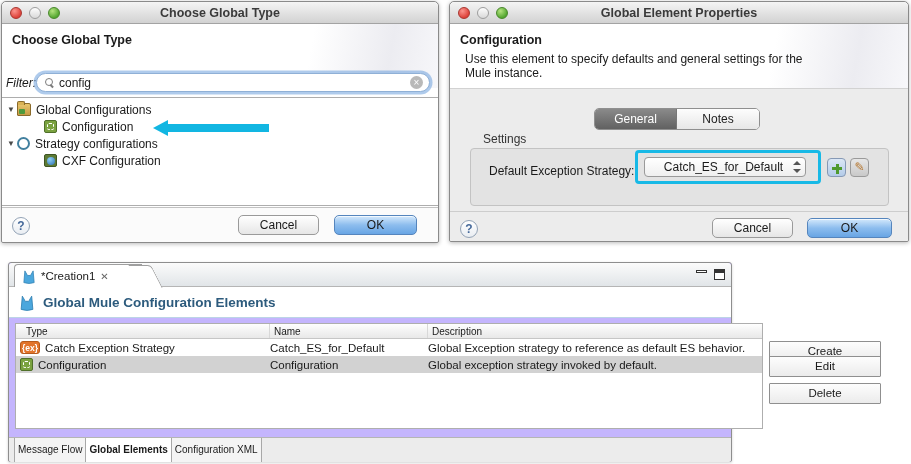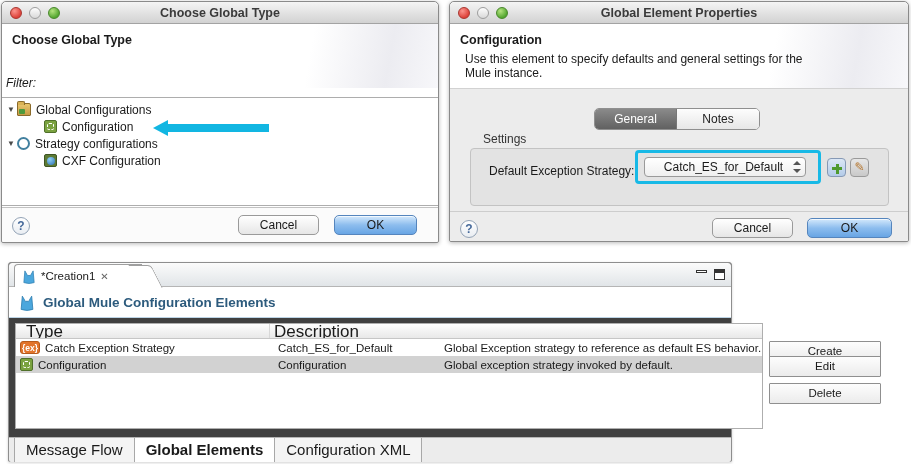--- a/index.html
+++ b/index.html
@@ -109,21 +109,21 @@
     border-left:4px solid transparent; border-right:4px solid transparent; border-top:4px solid #555; }
   .mini-btn { position:absolute; width:19px; height:19px; border-radius:4px; border:1px solid #8699b5; }
   .plus-btn { left:377px; top:156px; background:linear-gradient(#dbe7f5,#b3cbe8); }
   .plus-btn::before { content:""; position:absolute; left:4px; top:8px; width:10px; height:3px; background:#4e9a2e; }
   .plus-btn::after { content:""; position:absolute; left:7.5px; top:4.5px; width:3px; height:10px; background:#4e9a2e; }
   .pencil-btn { left:400px; top:156px; background:linear-gradient(#e6e6e6,#c9c9c9); border-color:#9a9a9a;
     color:#b5742a; font-size:12px; text-align:center; line-height:17px; }
   #d2 .dlg-footer { position:absolute; left:0; right:0; top:209px; bottom:0; border-top:1px solid #cdcdcd; }
   
   #editor { position:absolute; left:8px; top:262px; width:724px; height:200px;
-    background:#404040; border:1px solid #8e8e8e; border-radius:3px 3px 2px 2px; box-shadow:0 1px 3px rgba(0,0,0,.18); }
+    background:#c4b5fd; border:1px solid #8e8e8e; border-radius:3px 3px 2px 2px; box-shadow:0 1px 3px rgba(0,0,0,.18); }
   .tabbar { position:absolute; left:0; right:0; top:0; height:24px;
     background:linear-gradient(#fbfbfb,#e1e5e8); border-bottom:1px solid #b5b5b5; border-radius:3px 3px 0 0; }
   .etab { position:absolute; left:5px; top:1px; width:128px; height:23px; background:#fff;
     border:1px solid #9f9f9f; border-bottom:none; border-right:none; border-radius:4px 0 0 0;
     display:flex; align-items:center; padding-left:6px; z-index:2; }
   .etab::after { content:""; position:absolute; right:-15px; top:0; width:22px; height:22px;
     background:#fff; border-right:1px solid #9f9f9f; border-top:1px solid #9f9f9f;
     transform:skewX(27deg); border-radius:0 4px 0 0; z-index:1; }
   .etab .etab-label { font-size:11.5px; margin:0 5px 0 4px; position:relative; z-index:3; }
   .etab .close-x { font-size:10px; color:#666; position:relative; z-index:3; }
@@ -131,42 +131,42 @@
   .minmax { position:absolute; right:6px; top:6px; display:flex; gap:7px; }
   .min-icon { width:11px; height:3px; border:1px solid #333; background:#fff; margin-top:1px; }
   .max-icon { width:11px; height:11px; border:1px solid #333; background:#fff; position:relative; }
   .max-icon::before { content:""; position:absolute; left:0; top:0; right:0; height:2.5px; background:#333; }
   .ebanner { position:absolute; left:0; right:0; top:24px; height:31px; background:#fff;
     border-bottom:1px solid #bcd4e6; display:flex; align-items:center; padding-left:9px; }
   .ebanner .ebanner-title { font-weight:bold; font-size:13.5px; color:#2d5b7d; margin-left:7px; }
   .etable { position:absolute; left:6px; top:60px; width:748px; height:106px;
     border:1px solid #aeaeae; background:#fff; font-size:11.5px; }
   .thead { display:flex; height:15px; line-height:15px; background:linear-gradient(#fefefe,#e8e8e8);
-    border-bottom:1px solid #c6c6c6; font-size:17px; }
+    border-bottom:1px solid #c6c6c6; font-size:10px; }
   .th { padding-left:4px; border-right:1px solid #d8d8d8; overflow:hidden; white-space:nowrap; }
   .th.c1 { width:254px; padding-left:10px; }
   .th.c2 { width:158px; }
   .th.c3 { flex:1; border-right:none; }
-  .trow { display:flex; height:17px; align-items:center; white-space:nowrap;gap:8px; }
+  .trow { display:flex; height:17px; align-items:center; white-space:nowrap; }
   .trow.selected { background:#d2d2d2; }
   .tcell { overflow:hidden; }
   .tcell.c1 { width:254px; display:flex; align-items:center; padding-left:4px; }
   .tcell.c2 { width:158px; }
   .tcell.c3 { flex:1; }
   .ex-badge { display:inline-block; min-width:20px; height:13px; background:#e2742b; border:1px solid #b55a1d;
     border-radius:3px; color:#fff; font-size:8.5px; font-weight:bold; line-height:12px; text-align:center;
     margin-right:5px; padding:0 1px; }
   .row-config-icon { display:inline-block; width:13px; height:13px; background:#7aa23f;
     border:1px solid #50702a; border-radius:2px; position:relative; margin-right:5px; }
   .row-config-icon::after { content:""; position:absolute; inset:2px; border:1px dashed #fff; border-radius:2px; }
   .side-btn { position:absolute; left:760px; width:112px; height:21px; border:1px solid #8f8f8f;
     background:linear-gradient(#fdfdfd,#ebebeb); text-align:center; line-height:19px; font-size:11.5px; border-radius:1px; }
   .btabs { position:absolute; left:0; right:0; top:174px; height:25px; border-top:1px solid #b5b5b5;
     background:#ececec; display:flex; align-items:stretch; border-radius:0 0 2px 2px; }
-  .btab { padding:0 11px; line-height:23px; font-size:15px; border-right:1px solid #a8a8a8; background:#f4f4f4; }
+  .btab { padding:0 3px; line-height:23px; font-size:10px; border-right:1px solid #a8a8a8; background:#f4f4f4; }
   .btab:first-child { border-left:1px solid #a8a8a8; margin-left:5px; }
   .btab.active { background:#fff; font-weight:bold; }
   .btab-rest { flex:1; }
 </style>
 </head>
 <body>
 
 <div id="stage">
 
   <div class="window" id="d1">
@@ -176,20 +176,25 @@
         <span class="light mid"></span>
         <span class="light grn"></span>
       </div>
       <span>Choose Global Type</span>
     </div>
     <div class="banner">
       <div class="dlg-heading">Choose Global Type</div>
     </div>
     <div class="filter-row">
       <span class="filter-label">Filter:</span>
+      <div class="searchfield">
+        <span class="mag-icon"></span>
+        <input type="text" value="config" style="">
+        <span class="clear-icon">×</span>
+      </div>
     </div>
     <div class="tree">
       <div class="titem">
         <span class="twisty">▼</span>
         <span class="ticon folder-icon"></span>
         <span>Global Configurations</span>
       </div>
       <div class="titem lvl1">
         <span class="ticon config-icon"></span>
         <span>Configuration</span>
@@ -265,20 +270,21 @@
     <div class="ebanner">
       <svg class="mule-svg" style="width:18px;height:17px;" viewBox="0 0 16 16">
         <path d="M2.5 14.5 L3.6 2 L6.6 7.2 L8 6.7 L9.4 7.2 L12.4 2 L13.5 14.5 Q8 16.4 2.5 14.5 Z" fill="#4ba7dd" stroke="#2f7fb2" stroke-width="0.8"></path>
       </svg>
       <span class="ebanner-title">Global Mule Configuration Elements</span>
     </div>
 
     <div class="etable">
       <div class="thead">
         <div class="th c1">Type</div>
+        <div class="th c2">Name</div>
         <div class="th c3">Description</div>
       </div>
       <div class="trow">
         <div class="tcell c1">
           <span class="ex-badge">{ex}</span>
           <span>Catch Exception Strategy</span>
         </div>
         <div class="tcell c2">Catch_ES_for_Default</div>
         <div class="tcell c3">Global Exception strategy to reference as default ES behavior.</div>
       </div>

